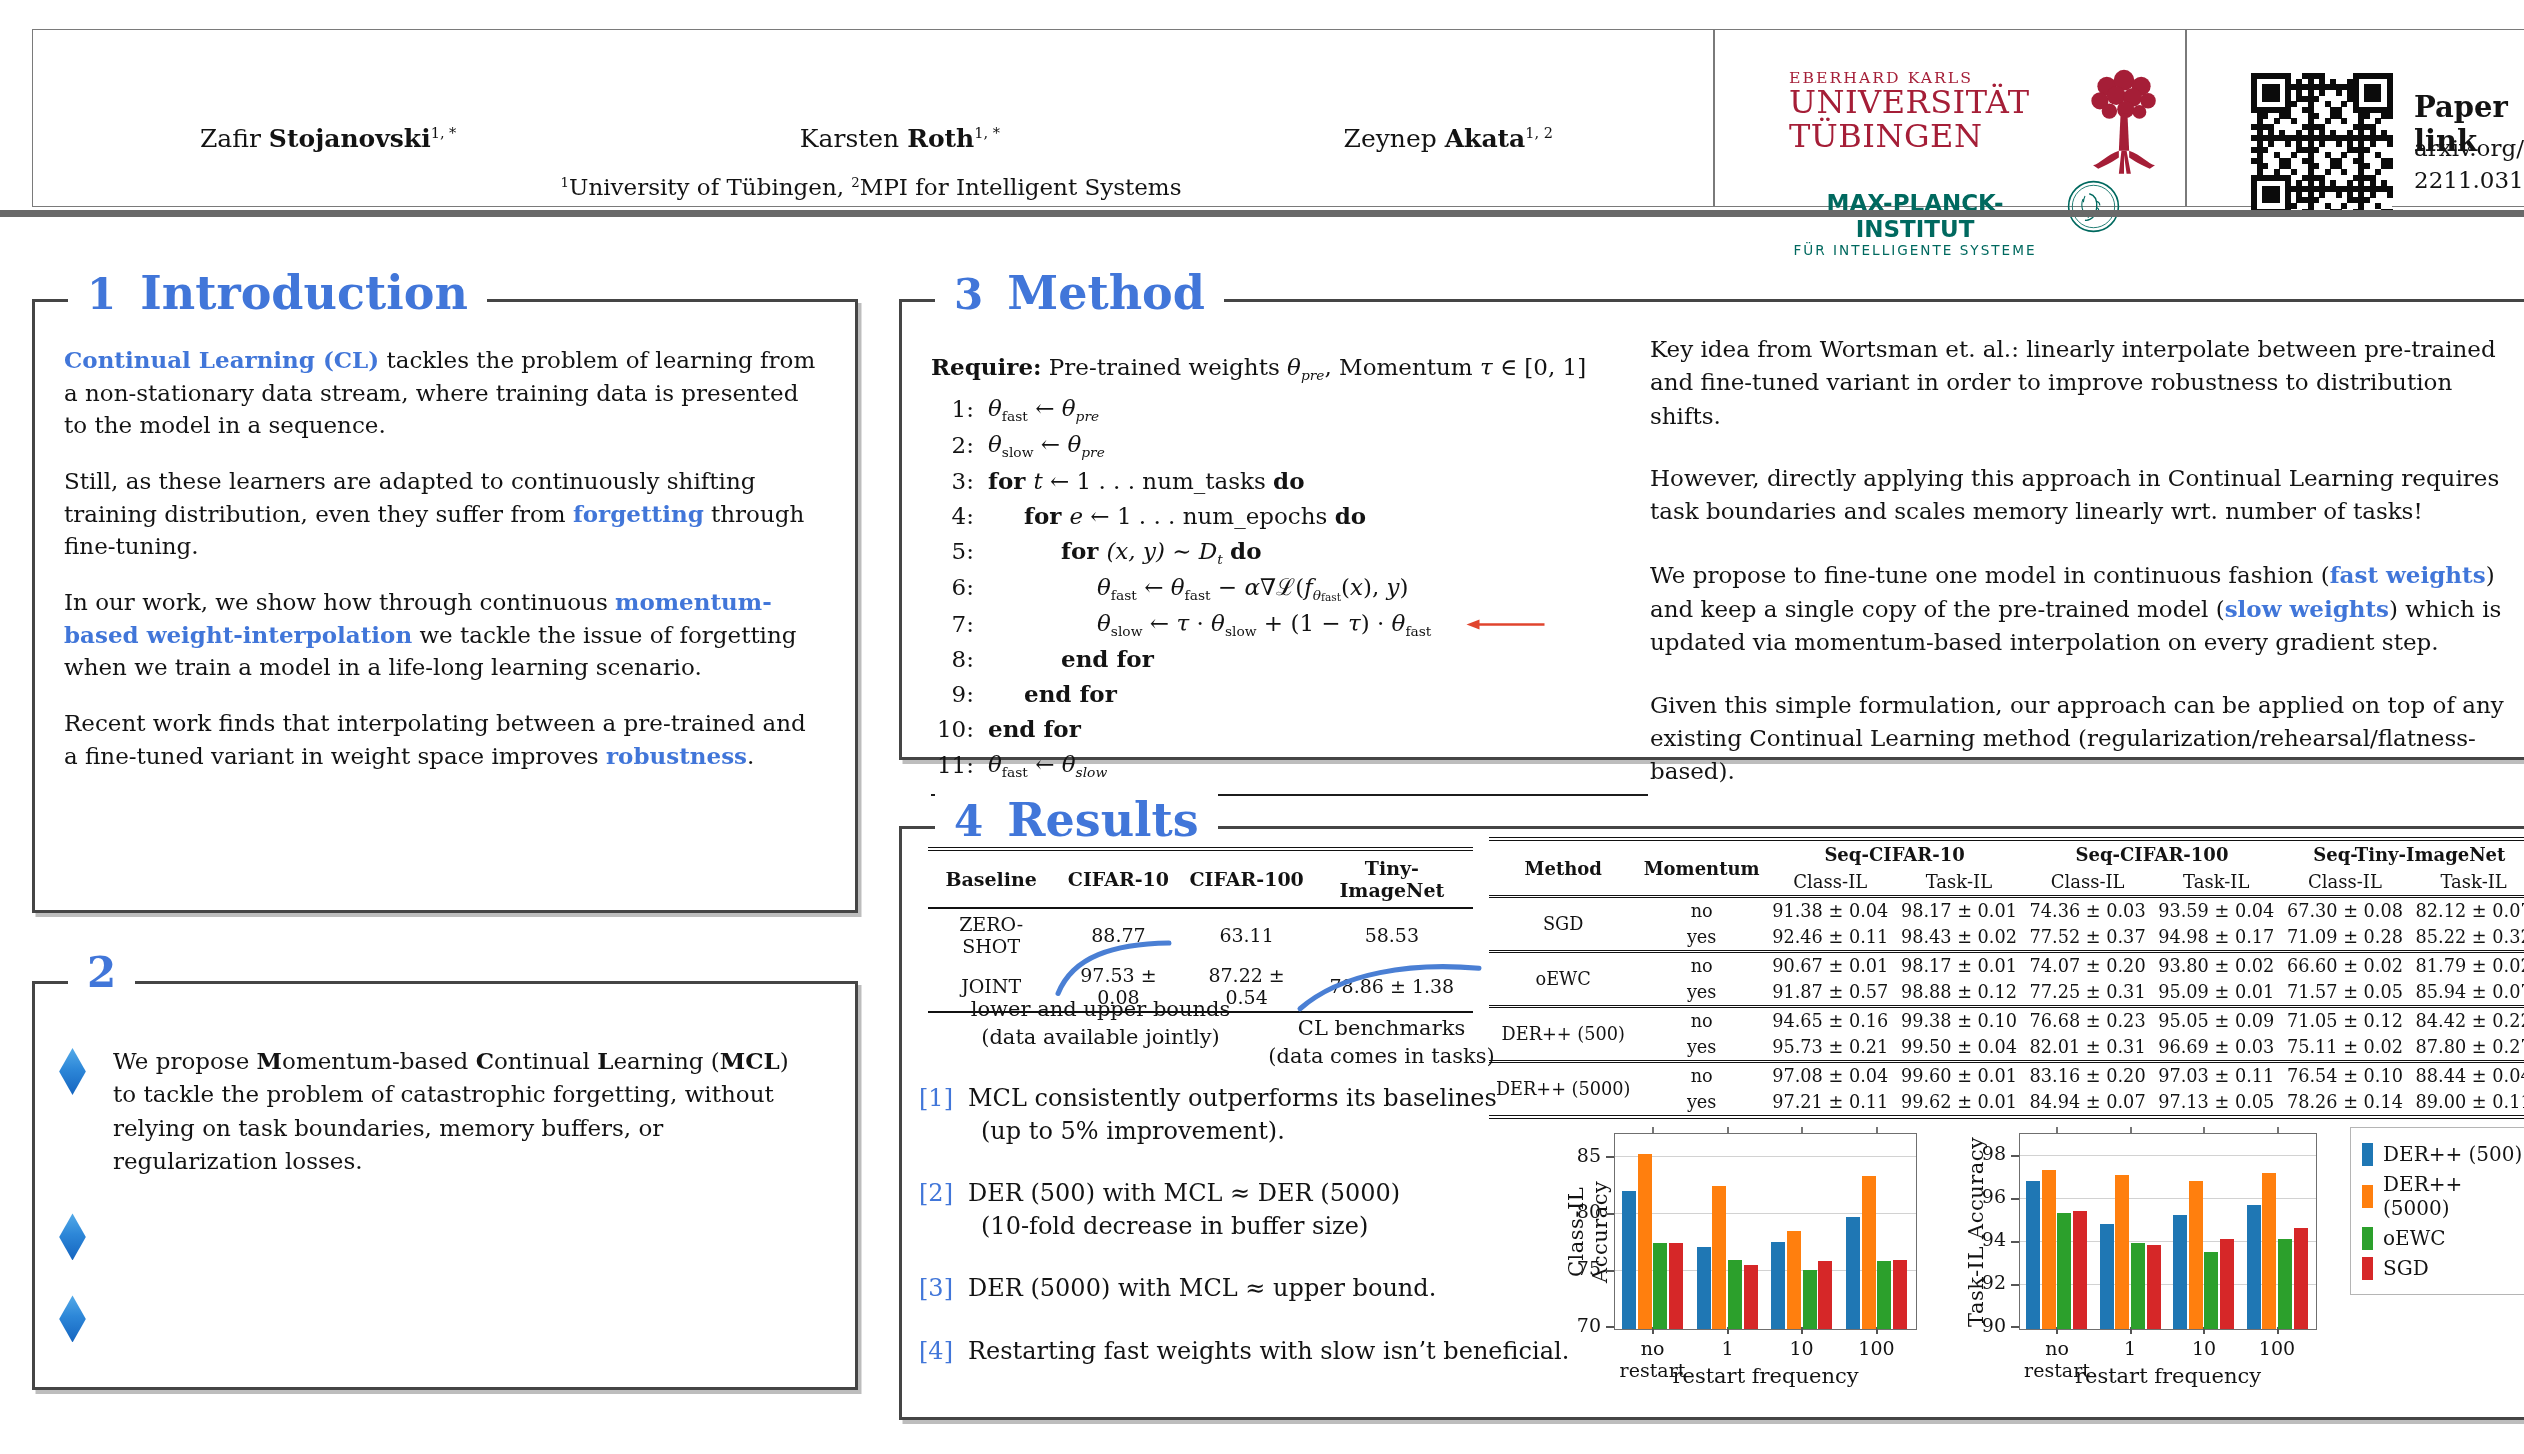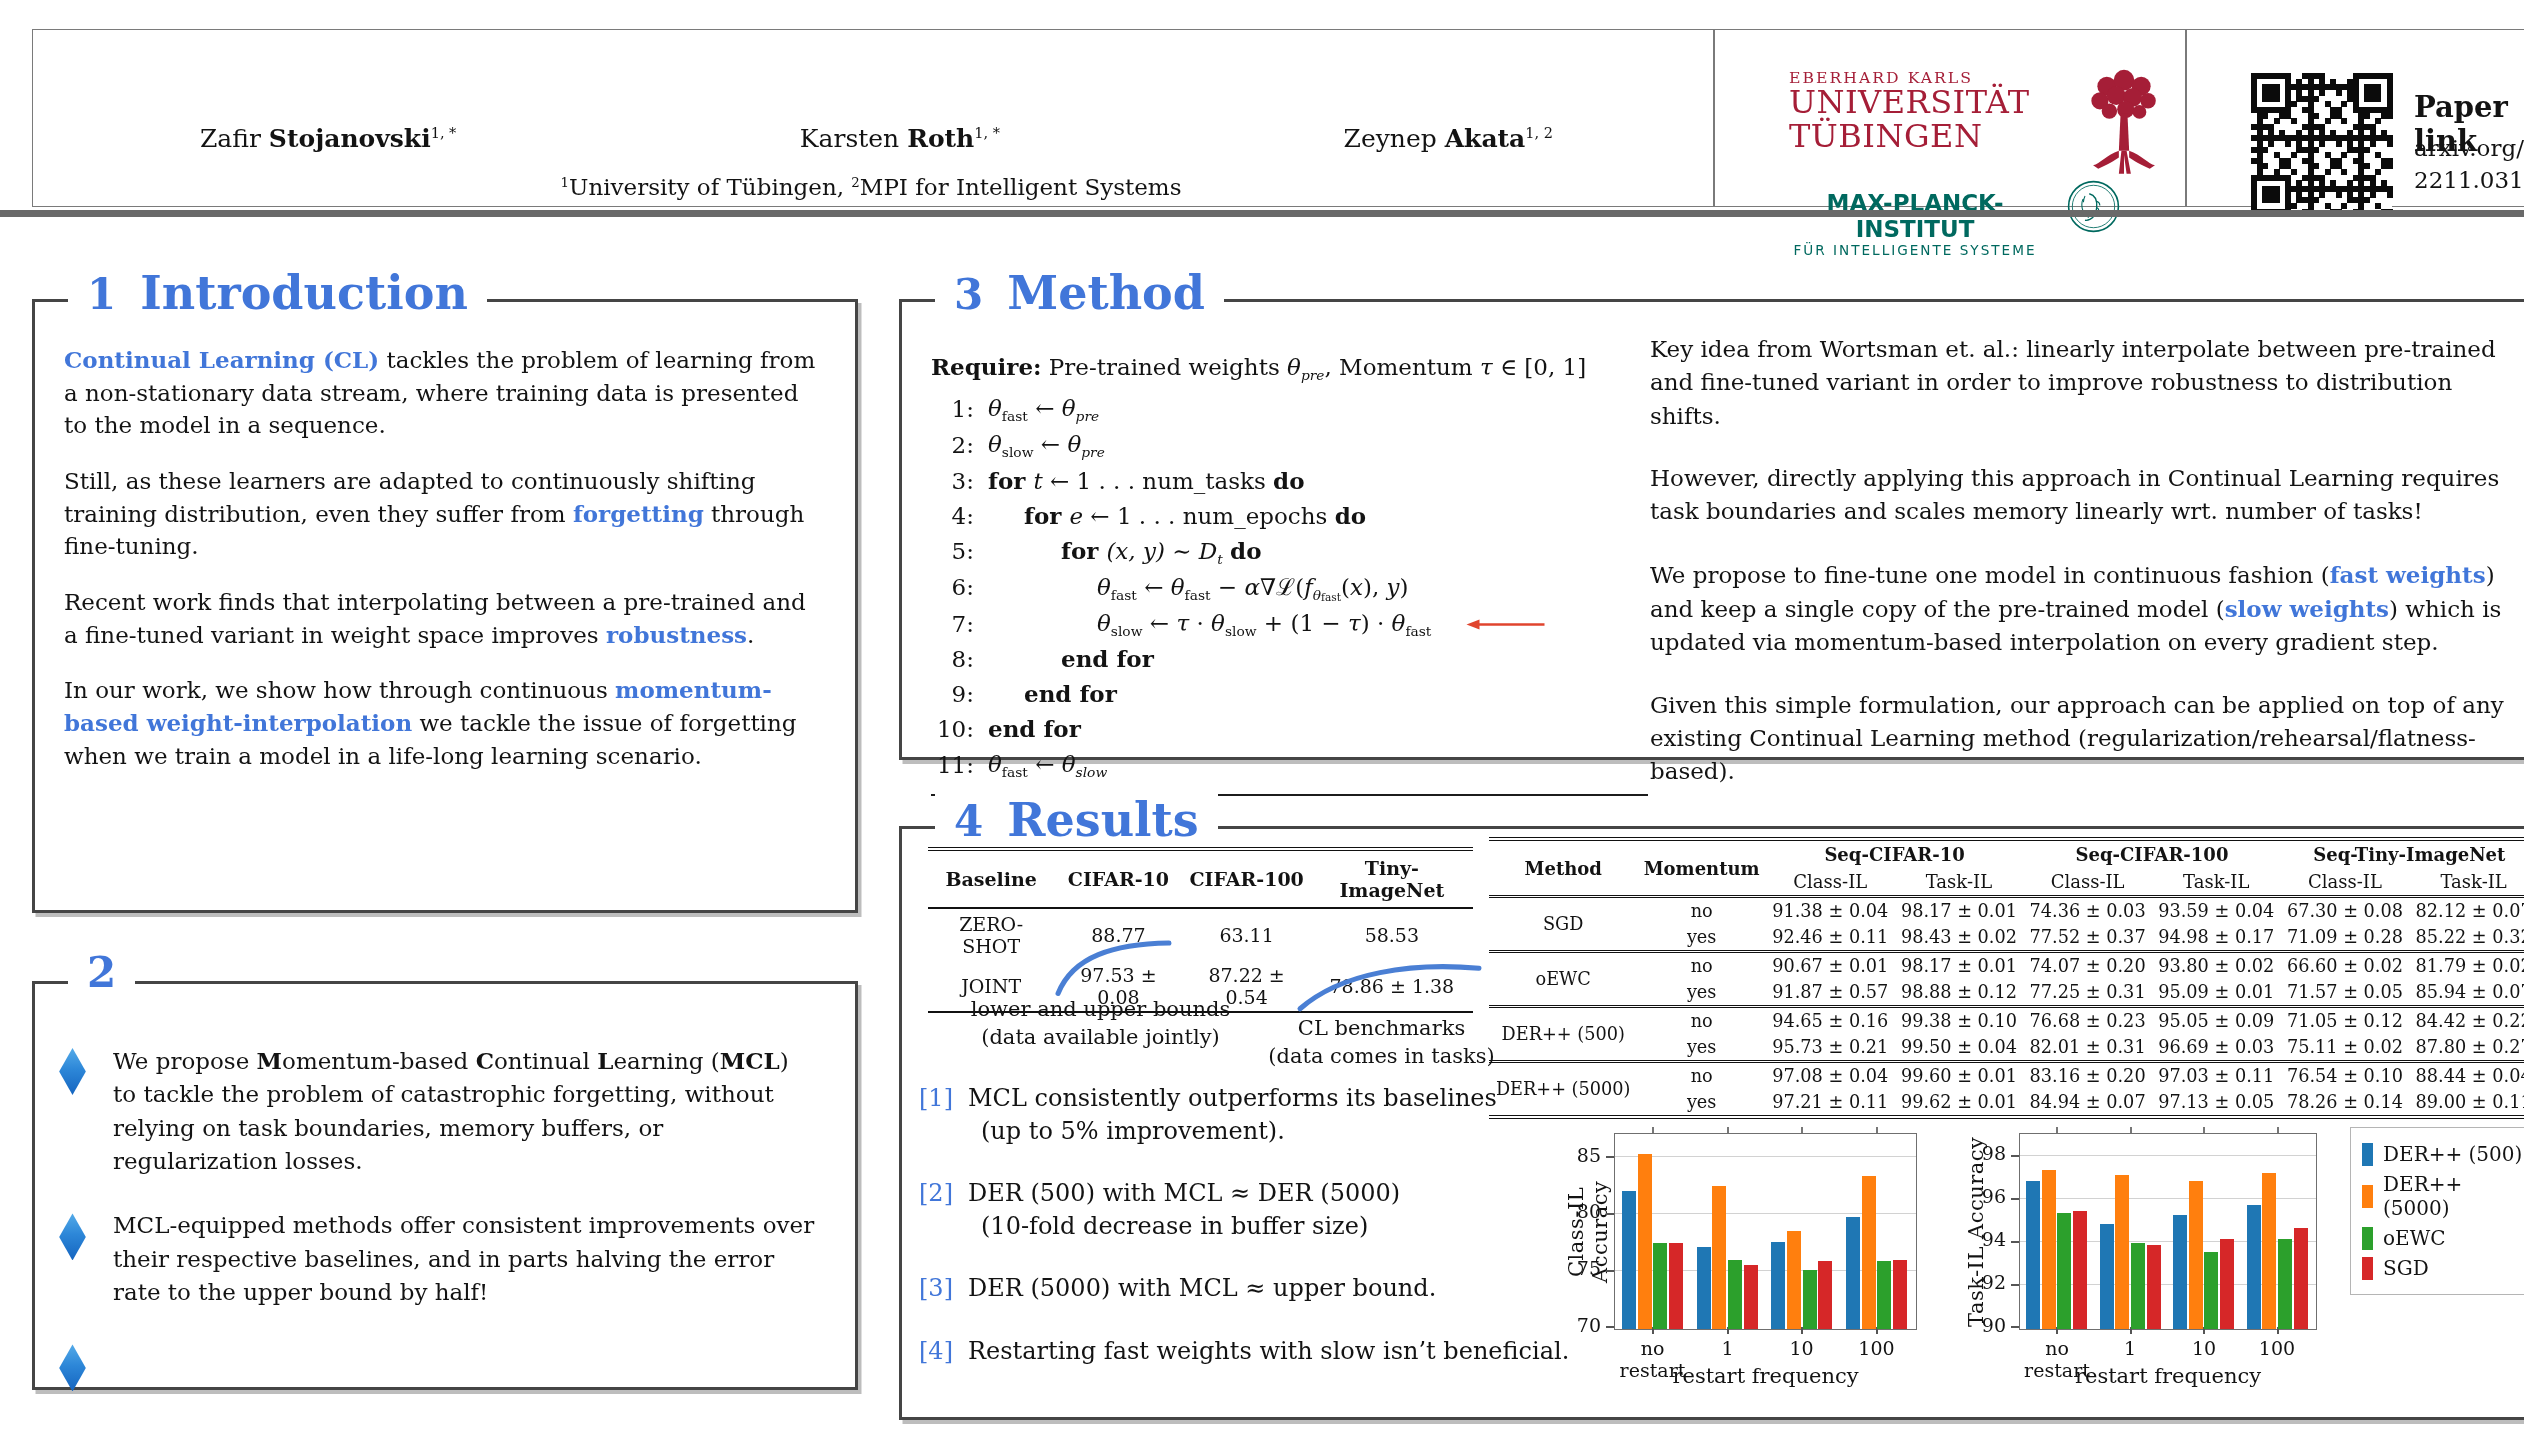--- a/index.html
+++ b/index.html
@@ -510,37 +510,36 @@
 <div class="banner-rule"></div>
 
 <div class="box" id="box-intro">
   <div class="sec-head">
     <span class="sec-num">1</span>
     <span class="sec-title">Introduction</span>
   </div>
   <div class="intro-body" id="intro-body">
       <p><span class="r-acc">Continual Learning (CL)</span><span> tackles the problem of learning from a non-stationary data stream, where training data is presented to the model in a sequence.</span></p>
       <p><span>Still, as these learners are adapted to continuously shifting training distribution, even they suffer from </span><span class="r-acc">forgetting</span><span> through fine-tuning.</span></p>
+      <p><span>In our work, we show how through continuous </span><span class="r-acc">momentum-based weight-interpolation</span><span> we tackle the issue of forgetting when we train a model in a life-long learning scenario.</span></p>
       <p><span>Recent work finds that interpolating between a pre-trained and a fine-tuned variant in weight space improves </span><span class="r-acc">robustness</span><span>.</span></p>
-      <p><span>In our work, we show how through continuous </span><span class="r-acc">momentum-based weight-interpolation</span><span> we tackle the issue of forgetting when we train a model in a life-long learning scenario.</span></p>
     </div>
 </div>
 
 <div class="box" id="box-contrib">
   <div class="sec-head">
     <span class="sec-num">2</span>
   </div>
   <div class="contrib-body" id="contrib-body">
       <div class="bullet">
         <div class="diamond"></div>
         <div class="bullet-text"><span>We propose </span><span class="r-b">M</span><span>omentum-based </span><span class="r-b">C</span><span>ontinual </span><span class="r-b">L</span><span>earning (</span><span class="r-b">MCL</span><span>) to tackle the problem of catastrophic forgetting, without relying on task boundaries, memory buffers, or regularization losses.</span></div>
       </div>
       <div class="bullet">
         <div class="diamond"></div>
-        <div class="bullet-text"><span>MCL-equipped methods offer consistent improvements over their respective baselines, and in parts halving the error rate to the upper bound by half!</span></div>
       </div>
       <div class="bullet">
         <div class="diamond"></div>
       </div>
     </div>
 </div>
 
 <div class="box" id="box-method">
   <div class="sec-head">
     <span class="sec-num">3</span>

